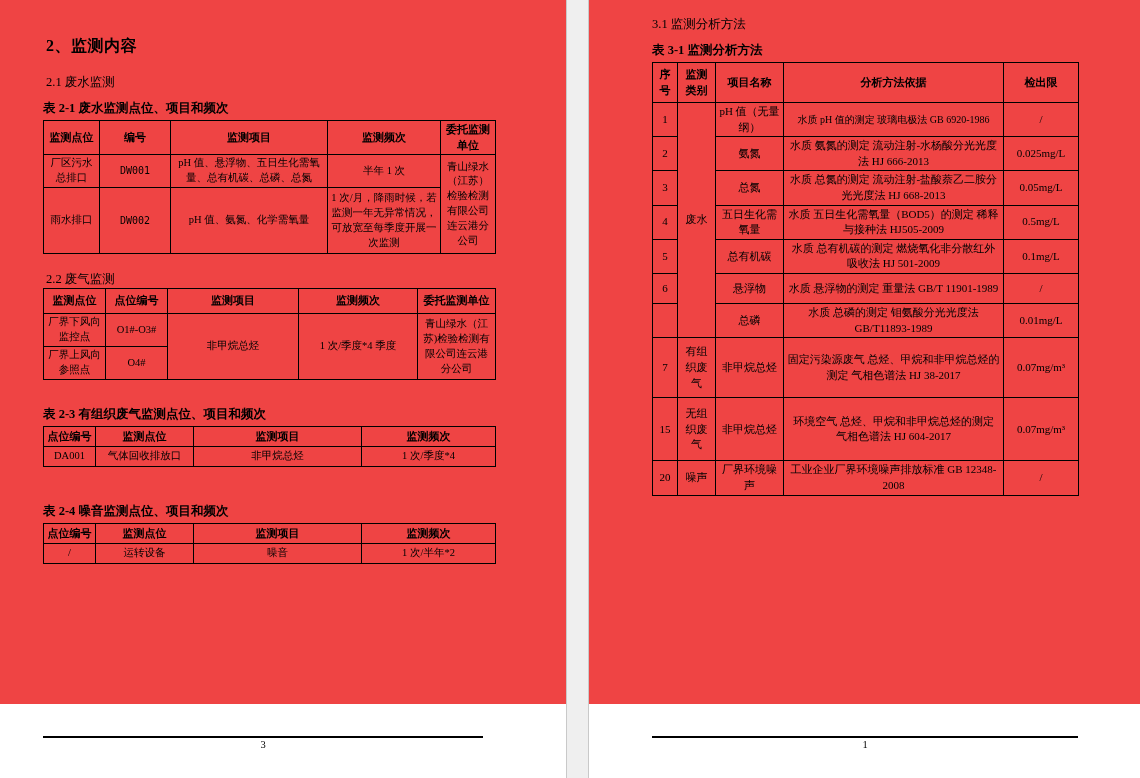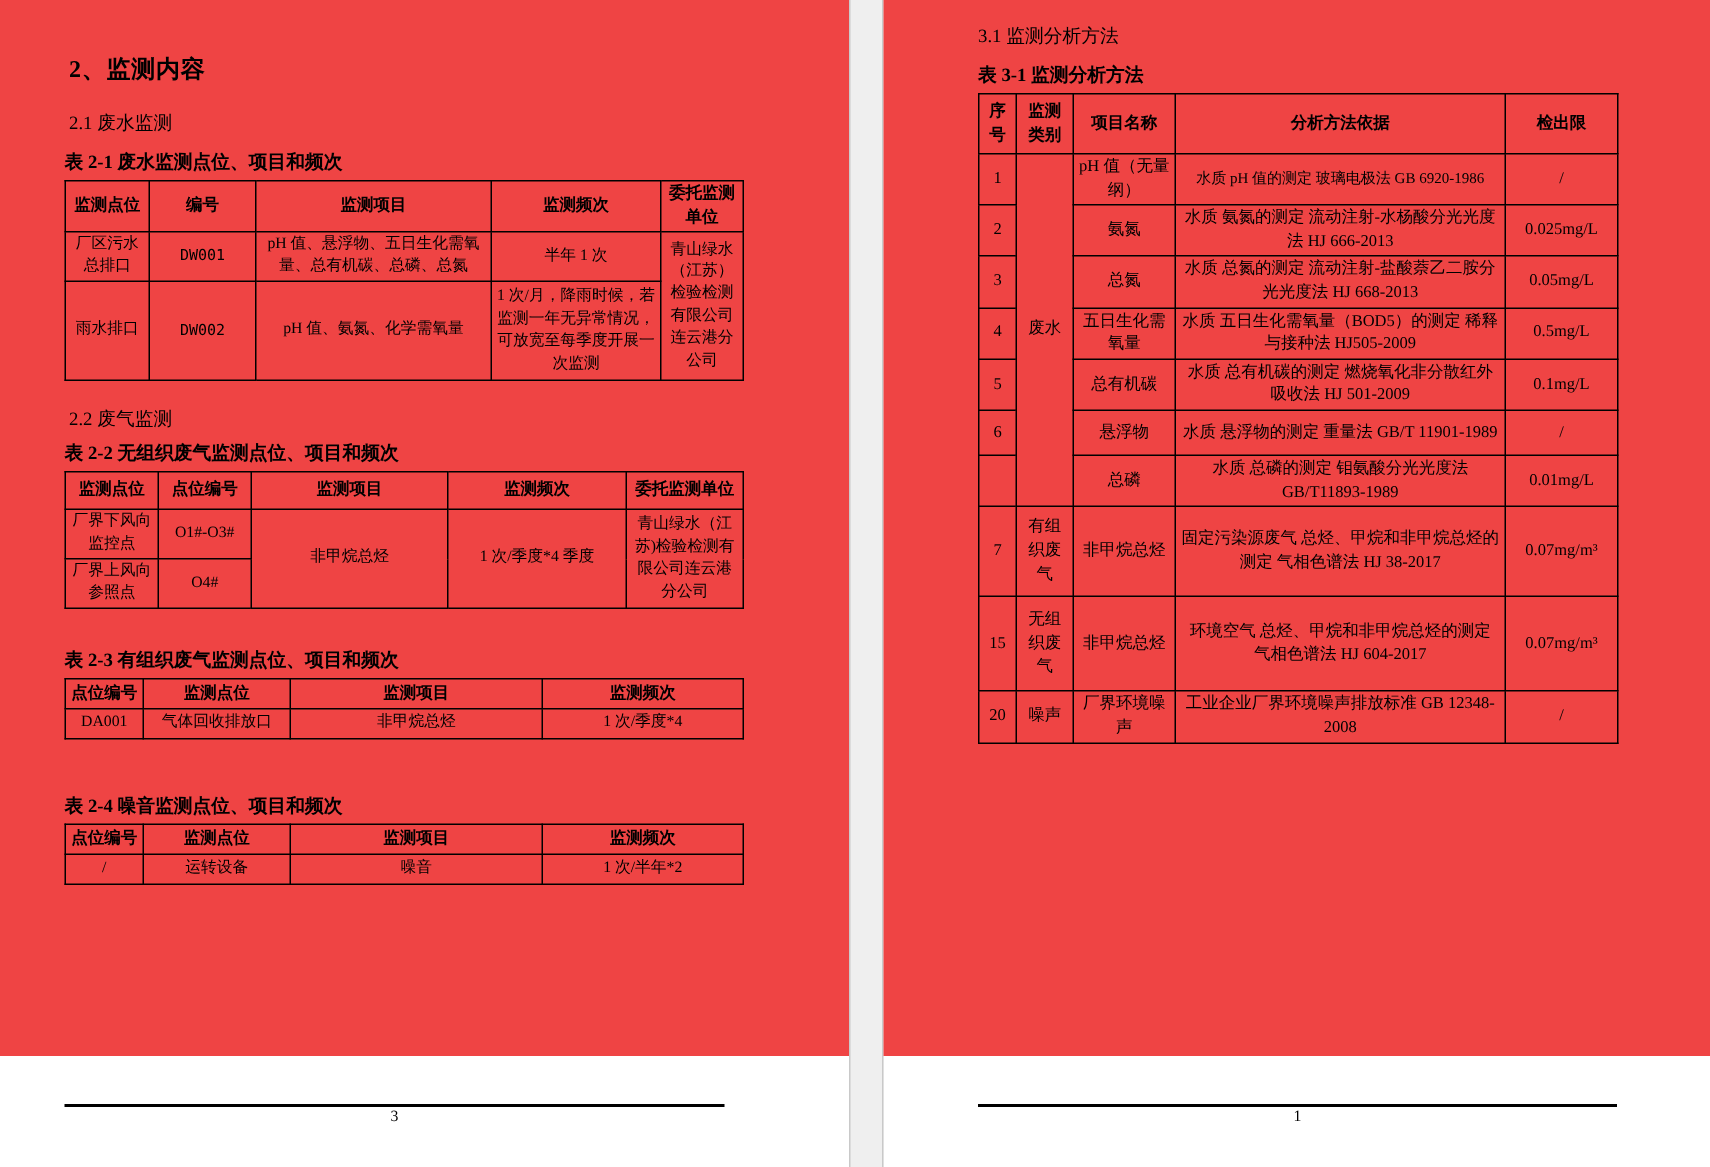--- a/index.html
+++ b/index.html
@@ -123,21 +123,20 @@
       <tr style="height:66px">
         <td>雨水排口</td>
         <td class="mono">DW002</td>
         <td>pH 值、氨氮、化学需氧量</td>
         <td>1 次/月，降雨时候，若监测一年无异常情况，可放宽至每季度开展一次监测</td>
       </tr>
     </tbody>
       </table>
 
     <div class="h2">2.2 废气监测</div>
-    <div class="tbl-title" style="margin-top:6px">表 2-2  无组织废气监测点位、项目和频次</div>
     <table class="doc-table">
       <colgroup>
           <col style="width:62px">
           <col style="width:62px">
           <col style="width:131px">
           <col style="width:119px">
           <col style="width:78px">
         </colgroup>
       <tbody>
           <tr style="height:25px">

